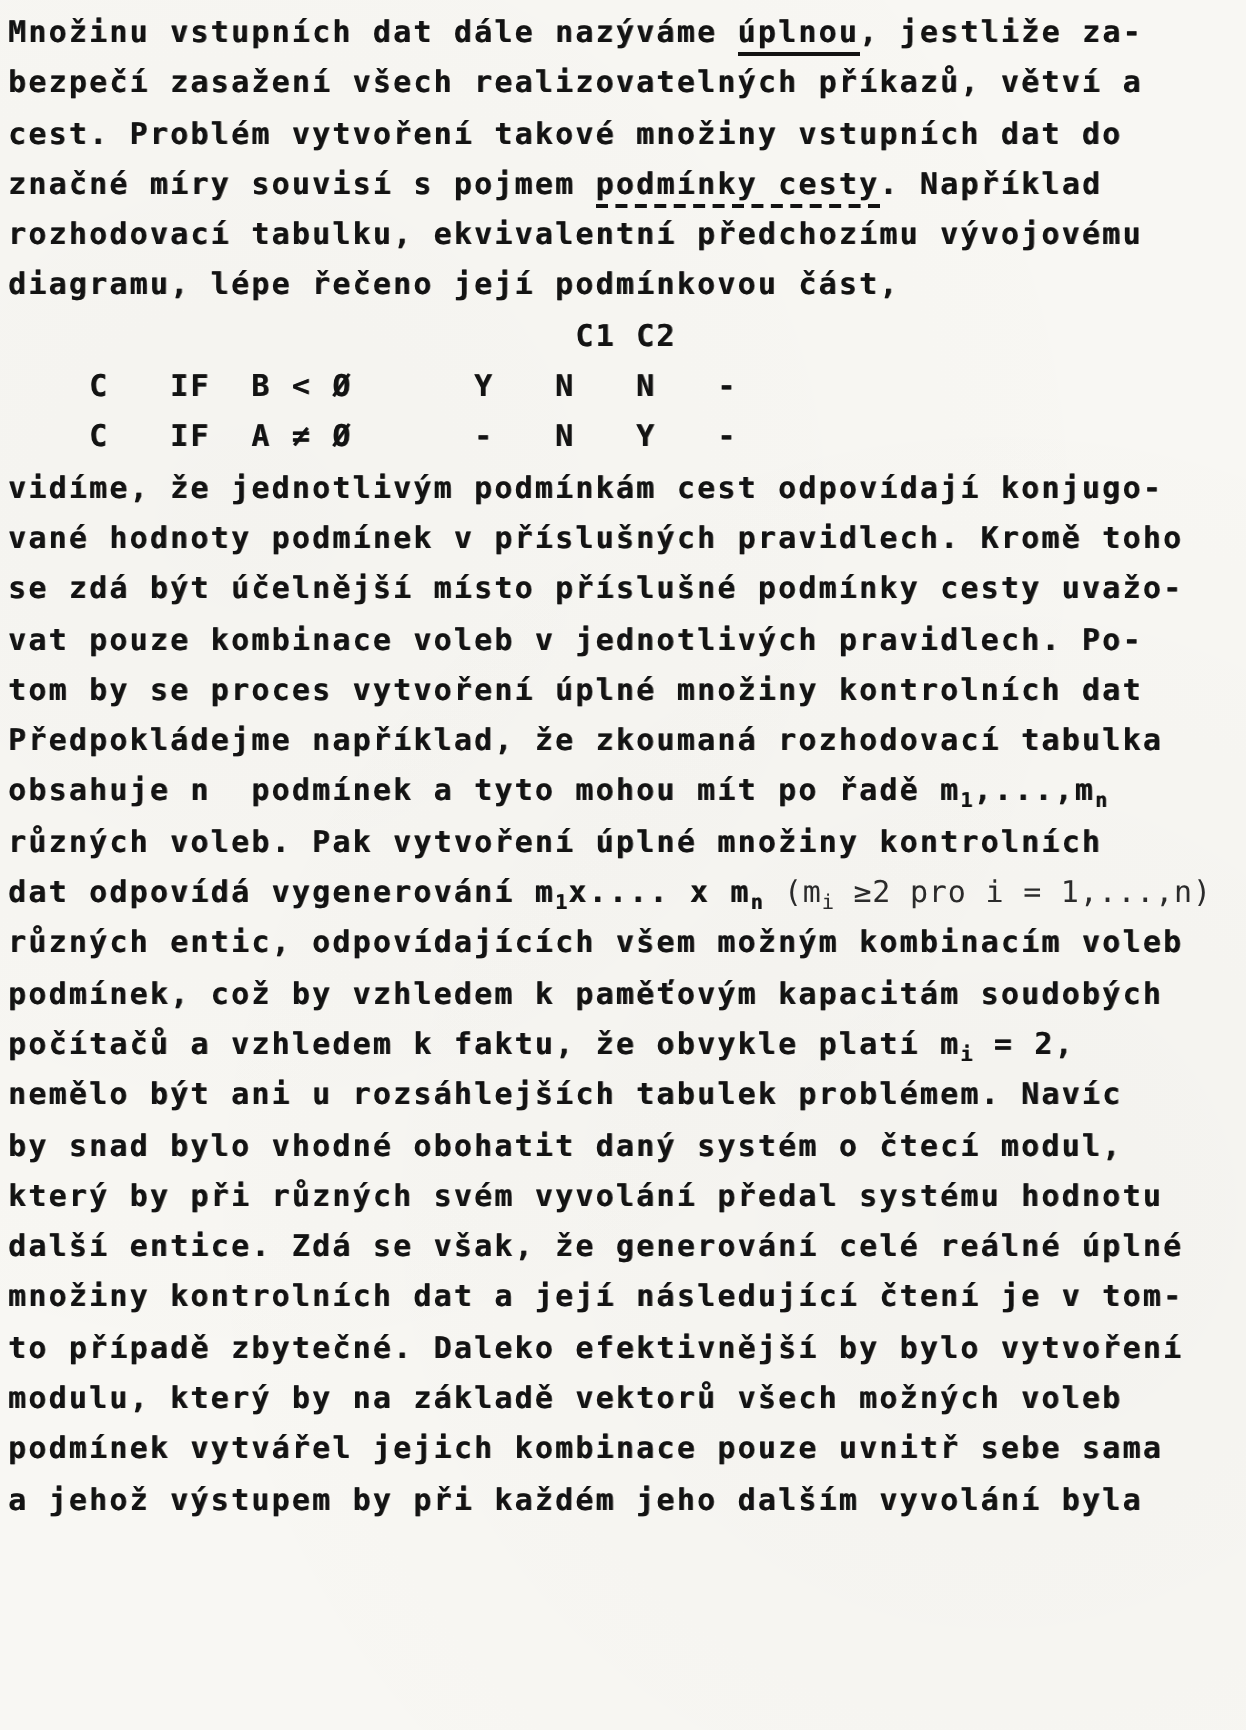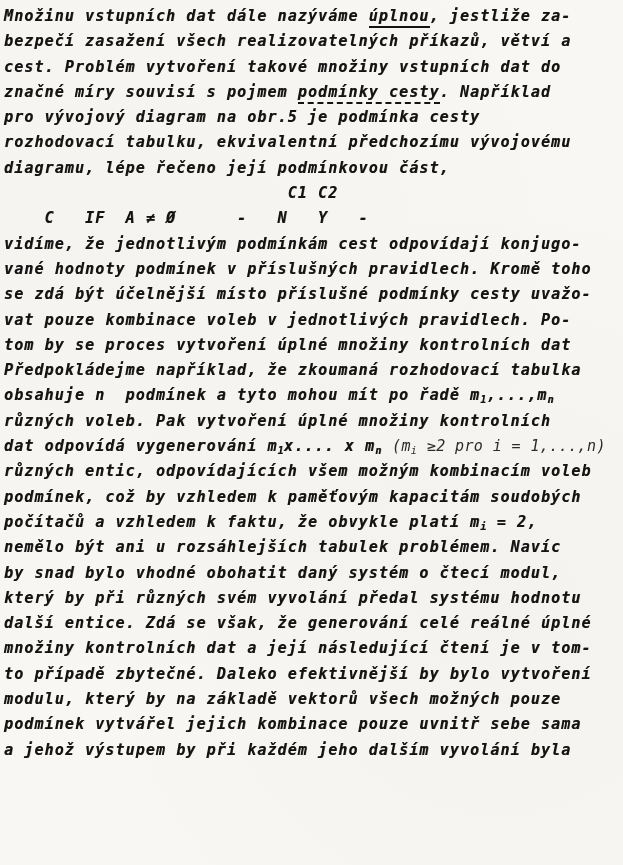--- a/index.html
+++ b/index.html
@@ -19,21 +19,20 @@
     background:
       radial-gradient(circle at 20% 30%, rgba(0,0,0,0.015), transparent 60%),
       radial-gradient(circle at 80% 70%, rgba(0,0,0,0.02), transparent 55%),
       #f8f7f3;
     font-family: "DejaVu Sans Mono", "Liberation Mono", monospace;
     font-size: 15px;
     font-weight: bold;
     letter-spacing: 1.1px;
     color: #131313;
     text-shadow: 0.4px 0 0 rgba(0,0,0,0.55);
-    font-style: italic;
   }
   .line {
     white-space: pre;
     height: 25.3px;
     line-height: 25.3px;
   }
   .u-solid {
     border-bottom: 2px solid #131313;
     padding-bottom: 1px;
   }
@@ -64,40 +63,40 @@
 </style>
 </head>
 <body>
 
 <div class="page">
   <div>
       <div class="line"><span>Množinu vstupních dat dále nazýváme </span><span class="u-solid">úplnou</span><span>, jestliže za-</span></div>
       <div class="line"><span>bezpečí zasažení všech realizovatelných příkazů, větví a</span></div>
       <div class="line"><span>cest. Problém vytvoření takové množiny vstupních dat do</span></div>
       <div class="line"><span>značné míry souvisí s pojmem </span><span class="u-dashed">podmínky cesty</span><span>. Například</span></div>
-      <div class="line"><span>pro vývojový diagram na obr.5 je podmínka cesty</span></div>
       <div class="line"><span>rozhodovací tabulku, ekvivalentní předchozímu vývojovému</span></div>
       <div class="line"><span>diagramu, lépe řečeno její podmínkovou část,</span></div>
       <div class="line"><span>                            C1 C2</span></div>
+      <div class="line"><span>    C   IF  B &lt; Ø      Y   N   N   -</span></div>
       <div class="line"><span>    C   IF  A ≠ Ø      -   N   Y   -</span></div>
       <div class="line"><span>vidíme, že jednotlivým podmínkám cest odpovídají konjugo-</span></div>
       <div class="line"><span>vané hodnoty podmínek v příslušných pravidlech. Kromě toho</span></div>
       <div class="line"><span>se zdá být účelnější místo příslušné podmínky cesty uvažo-</span></div>
       <div class="line"><span>vat pouze kombinace voleb v jednotlivých pravidlech. Po-</span></div>
       <div class="line"><span>tom by se proces vytvoření úplné množiny kontrolních dat</span></div>
       <div class="line"><span>Předpokládejme například, že zkoumaná rozhodovací tabulka</span></div>
       <div class="line"><span>obsahuje n  podmínek a tyto mohou mít po řadě m</span><span class="seg-sub">1</span><span>,...,m</span><span class="seg-sub">n</span></div>
       <div class="line"><span>různých voleb. Pak vytvoření úplné množiny kontrolních</span></div>
       <div class="line"><span>dat odpovídá vygenerování m</span><span class="seg-sub">1</span><span>x.... x m</span><span class="seg-sub">n</span><span> </span><span class="seg-light">(m</span><span class="seg-lightsub">i</span><span class="seg-light"> ≥2 pro i = 1,...,n)</span></div>
       <div class="line"><span>různých entic, odpovídajících všem možným kombinacím voleb</span></div>
       <div class="line"><span>podmínek, což by vzhledem k paměťovým kapacitám soudobých</span></div>
       <div class="line"><span>počítačů a vzhledem k faktu, že obvykle platí m</span><span class="seg-sub">i</span><span> = 2,</span></div>
       <div class="line"><span>nemělo být ani u rozsáhlejších tabulek problémem. Navíc</span></div>
       <div class="line"><span>by snad bylo vhodné obohatit daný systém o čtecí modul,</span></div>
       <div class="line"><span>který by při různých svém vyvolání předal systému hodnotu</span></div>
       <div class="line"><span>další entice. Zdá se však, že generování celé reálné úplné</span></div>
       <div class="line"><span>množiny kontrolních dat a její následující čtení je v tom-</span></div>
       <div class="line"><span>to případě zbytečné. Daleko efektivnější by bylo vytvoření</span></div>
-      <div class="line"><span>modulu, který by na základě vektorů všech možných pouze</span></div>
+      <div class="line"><span>modulu, který by na základě vektorů všech možných voleb</span></div>
       <div class="line"><span>podmínek vytvářel jejich kombinace pouze uvnitř sebe sama</span></div>
       <div class="line"><span>a jehož výstupem by při každém jeho dalším vyvolání byla</span></div>
     </div>
 </div>
 
 </body></html>

